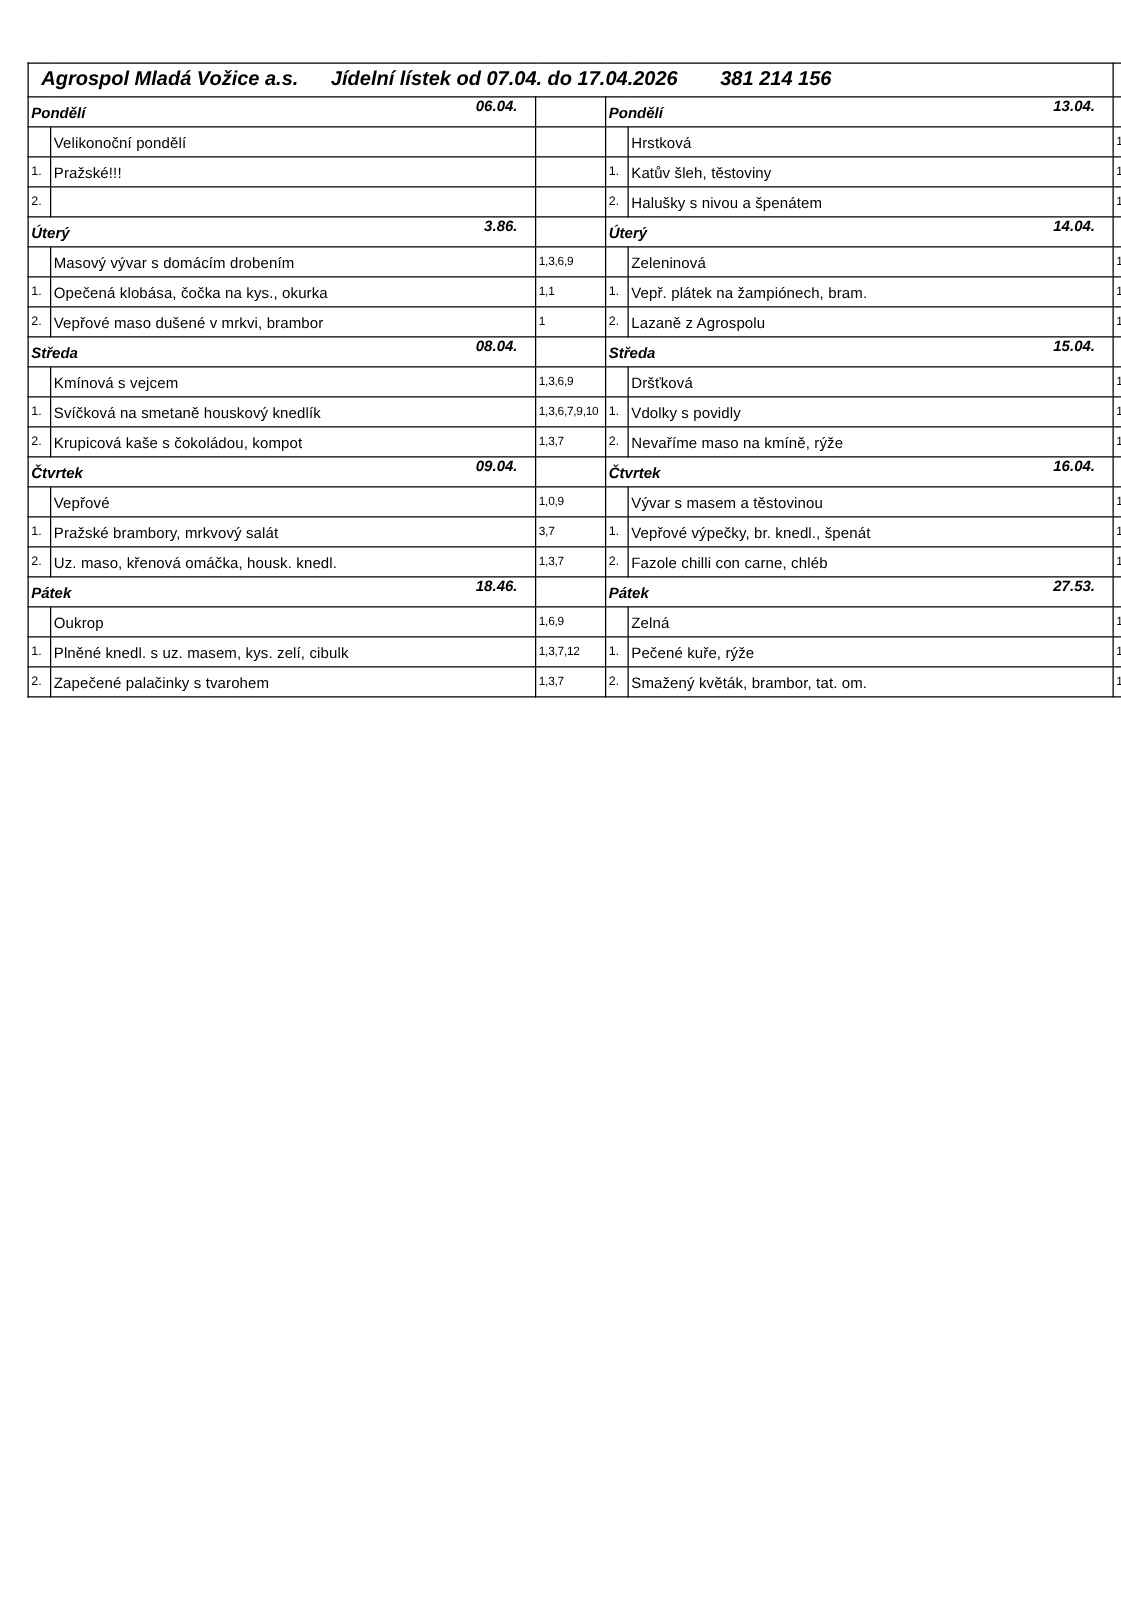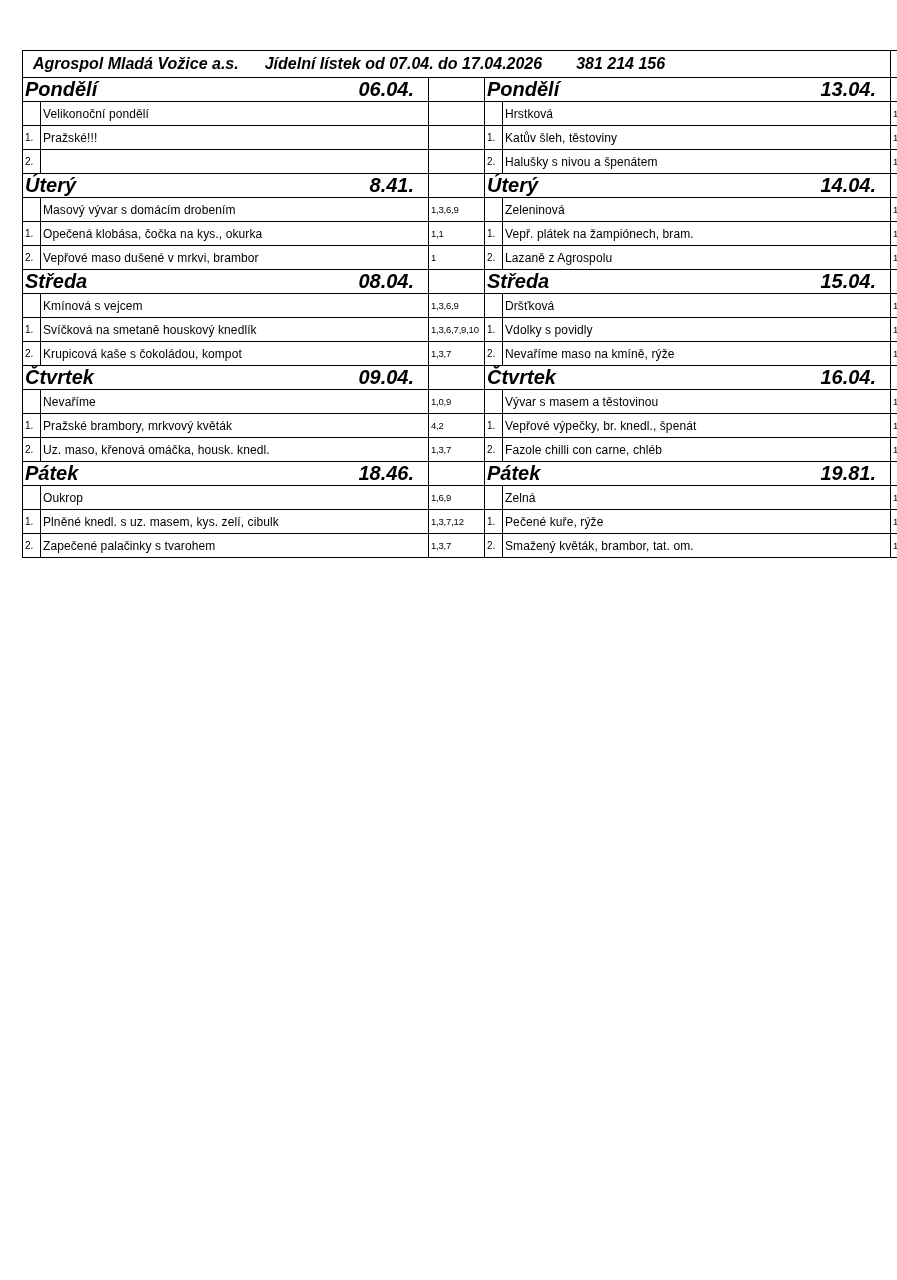--- a/index.html
+++ b/index.html
@@ -54,21 +54,21 @@
   }
   .alg {
     font-size: 9.5px;
     letter-spacing: -0.2px;
     padding-left: 2px;
   }
   .daycell {
     position: relative;
     font-style: italic;
     font-weight: bold;
-    font-size: 20px;
+    font-size: 12px;
   }
   .daycell .dayname {
     display: inline-block;
   }
   .daycell .daydate {
     position: absolute;
     right: 14px;
     top: 0;
     font-weight: bold;
     padding-left: 20px;
@@ -131,21 +131,21 @@
         </tr>
         <tr>
           <td class="num">2.</td>
           <td class="dish"></td>
           <td class="alg"></td>
           <td class="num">2.</td>
           <td class="dish">Halušky s nivou a špenátem</td>
           <td class="alg">1,3,7</td>
         </tr>
         <tr>
-          <td class="daycell" colspan="2"><span class="dayname">Úterý</span><span class="daydate">8.41.</span></td>
+          <td class="daycell" colspan="2"><span class="dayname">Úterý</span><span class="daydate">3.86.</span></td>
           <td class="alg"></td>
           <td class="daycell" colspan="2"><span class="dayname">Úterý</span><span class="daydate">14.04.</span></td>
           <td class="alg"></td>
         </tr>
         <tr>
           <td class="num"></td>
           <td class="dish">Masový vývar s domácím drobením</td>
           <td class="alg">1,3,6,9</td>
           <td class="num"></td>
           <td class="dish">Zeleninová</td>
@@ -198,46 +198,46 @@
           <td class="alg">1</td>
         </tr>
         <tr>
           <td class="daycell" colspan="2"><span class="dayname">Čtvrtek</span><span class="daydate">09.04.</span></td>
           <td class="alg"></td>
           <td class="daycell" colspan="2"><span class="dayname">Čtvrtek</span><span class="daydate">16.04.</span></td>
           <td class="alg"></td>
         </tr>
         <tr>
           <td class="num"></td>
-          <td class="dish">Nevaříme</td>
+          <td class="dish">Vepřové</td>
           <td class="alg">1,0,9</td>
           <td class="num"></td>
           <td class="dish">Vývar s masem a těstovinou</td>
           <td class="alg">1,6,9</td>
         </tr>
         <tr>
           <td class="num">1.</td>
-          <td class="dish">Pražské brambory, mrkvový květák</td>
-          <td class="alg">4,2</td>
+          <td class="dish">Pražské brambory, mrkvový salát</td>
+          <td class="alg">3,7</td>
           <td class="num">1.</td>
           <td class="dish">Vepřové výpečky, br. knedl., špenát</td>
           <td class="alg">1,3,7</td>
         </tr>
         <tr>
           <td class="num">2.</td>
           <td class="dish">Uz. maso, křenová omáčka, housk. knedl.</td>
           <td class="alg">1,3,7</td>
           <td class="num">2.</td>
           <td class="dish">Fazole chilli con carne, chléb</td>
           <td class="alg">1</td>
         </tr>
         <tr>
           <td class="daycell" colspan="2"><span class="dayname">Pátek</span><span class="daydate">18.46.</span></td>
           <td class="alg"></td>
-          <td class="daycell" colspan="2"><span class="dayname">Pátek</span><span class="daydate">19.81.</span></td>
+          <td class="daycell" colspan="2"><span class="dayname">Pátek</span><span class="daydate">27.53.</span></td>
           <td class="alg"></td>
         </tr>
         <tr>
           <td class="num"></td>
           <td class="dish">Oukrop</td>
           <td class="alg">1,6,9</td>
           <td class="num"></td>
           <td class="dish">Zelná</td>
           <td class="alg">1,6,9,12</td>
         </tr>

